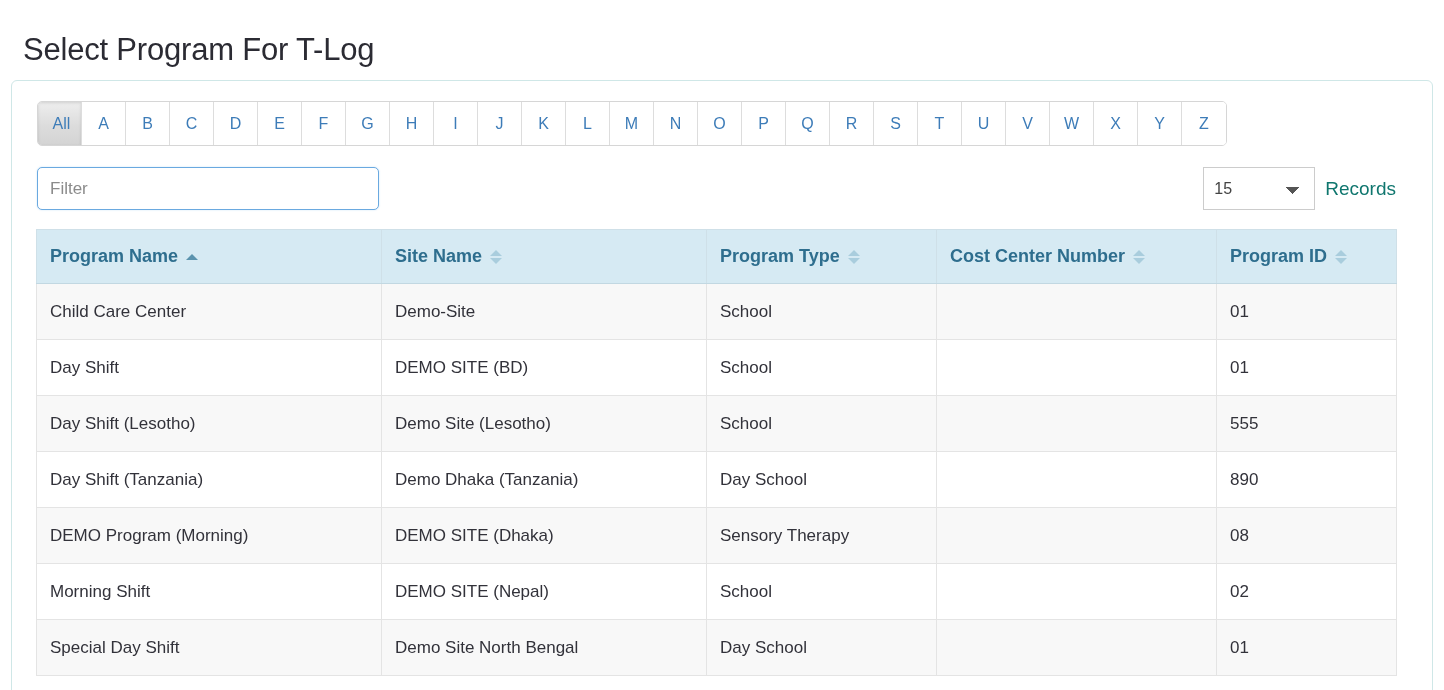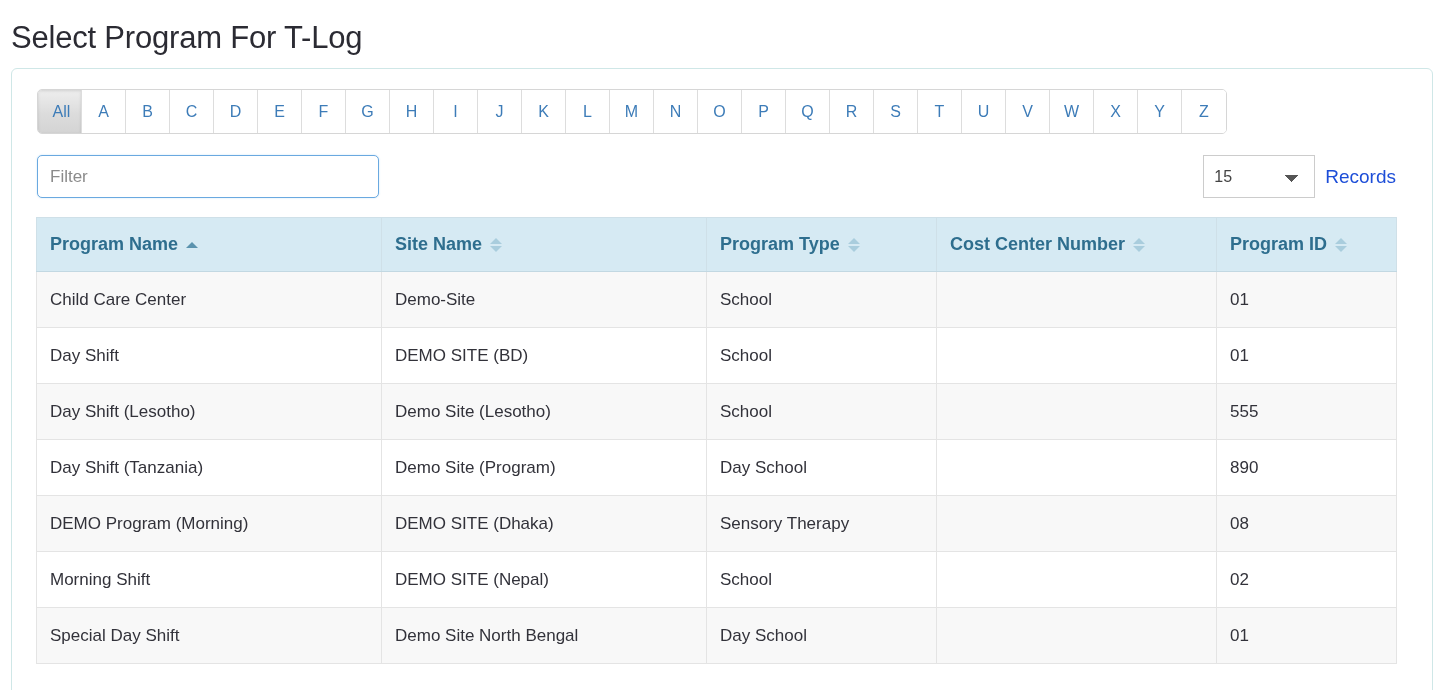--- a/index.html
+++ b/index.html
@@ -19,21 +19,21 @@
     height: 690px;
     position: relative;
     background: #fff;
   }
 
   
   .page-title {
     font-size: 31px;
     font-weight: 400;
     color: #2b2b33;
-    margin: 0;
+    margin: 12px;
     padding: 19px 0 0 11px;
     line-height: 38px;
     letter-spacing: -0.2px;
   }
 
   
   .card {
     position: absolute;
     left: 11px;
     top: 68px;
@@ -130,21 +130,21 @@
       linear-gradient(135deg, #555 50%, transparent 50%);
     background-position:
       calc(100% - 22px) 19px,
       calc(100% - 15px) 19px;
     background-size: 7px 7px, 7px 7px;
     background-repeat: no-repeat;
     cursor: pointer;
   }
   .records-label {
     font-size: 19px;
-    color: #1d4ed8;
+    color: #0f766e;
     white-space: nowrap;
   }
 
   
   .table-wrap { margin-top: 19px; }
   table.grid {
     width: 1360px;
     border-collapse: collapse;
     table-layout: fixed;
     font-size: 17px;
@@ -340,21 +340,21 @@
               </tr>
               <tr>
                 <td>Day Shift (Lesotho)</td>
                 <td>Demo Site (Lesotho)</td>
                 <td>School</td>
                 <td></td>
                 <td>555</td>
               </tr>
               <tr>
                 <td>Day Shift (Tanzania)</td>
-                <td>Demo Site (Program)</td>
+                <td>Demo Dhaka (Tanzania)</td>
                 <td>Day School</td>
                 <td></td>
                 <td>890</td>
               </tr>
               <tr>
                 <td>DEMO Program (Morning)</td>
                 <td>DEMO SITE (Dhaka)</td>
                 <td>Sensory Therapy</td>
                 <td></td>
                 <td>08</td>

